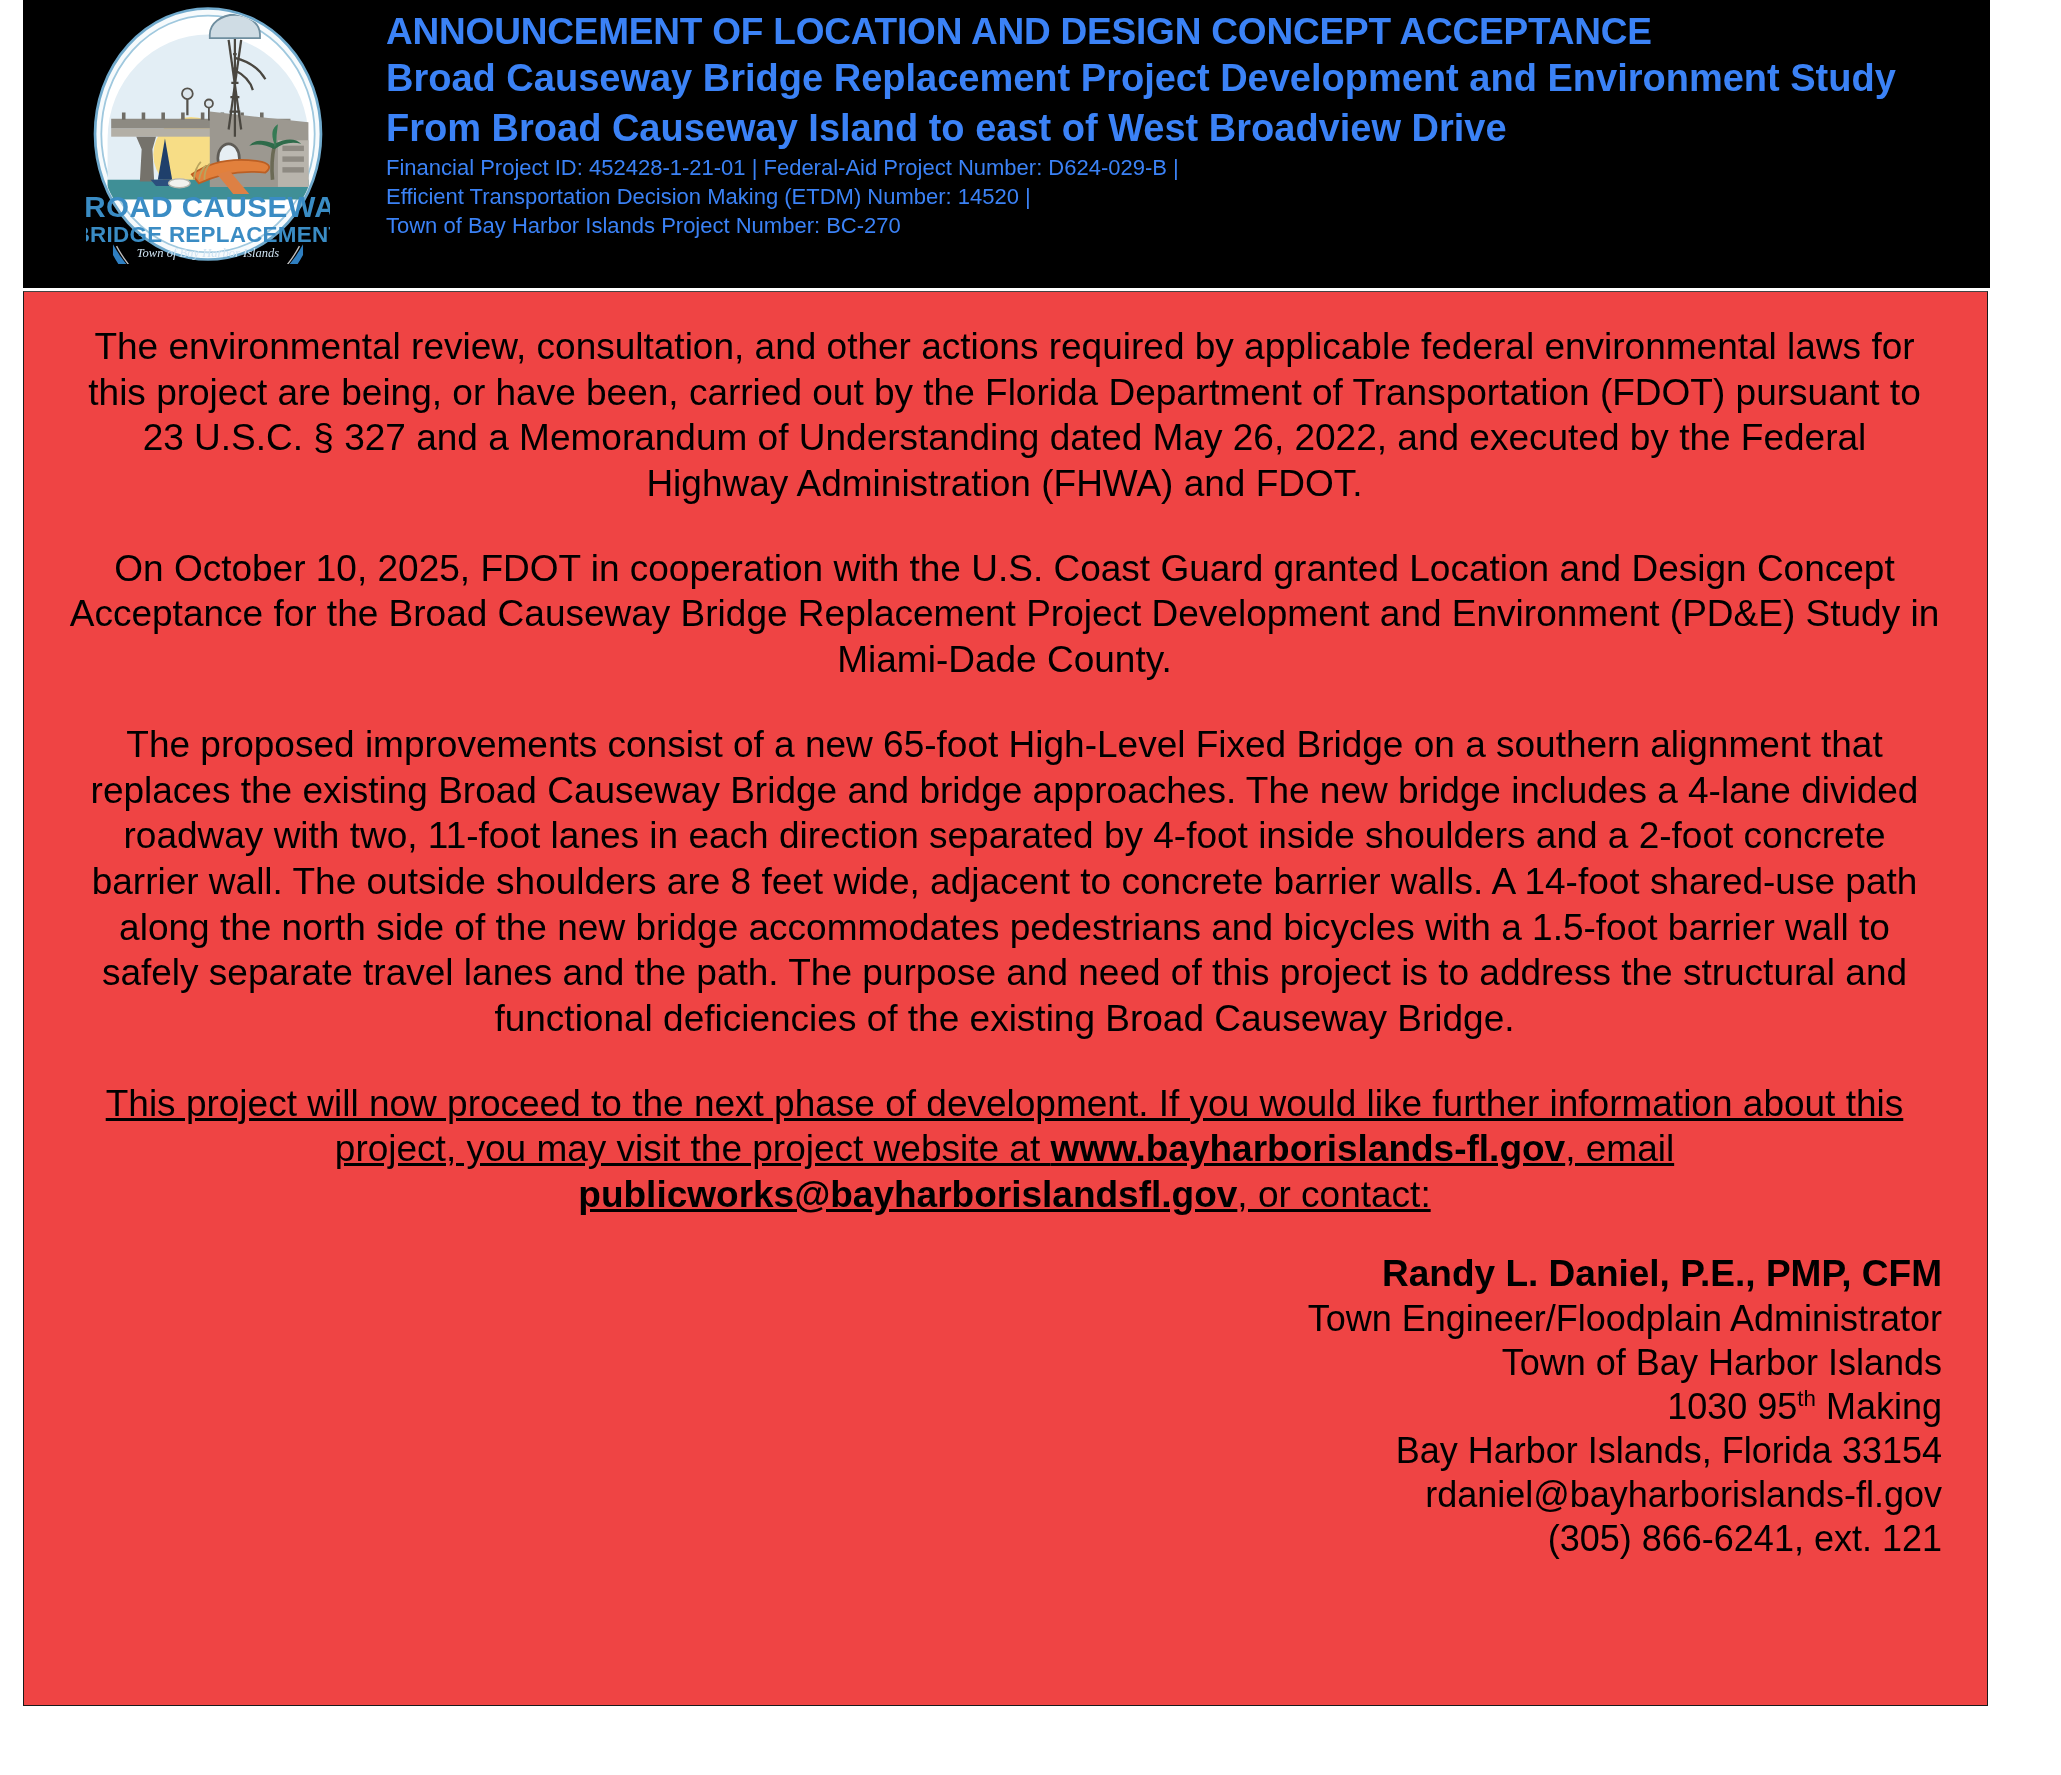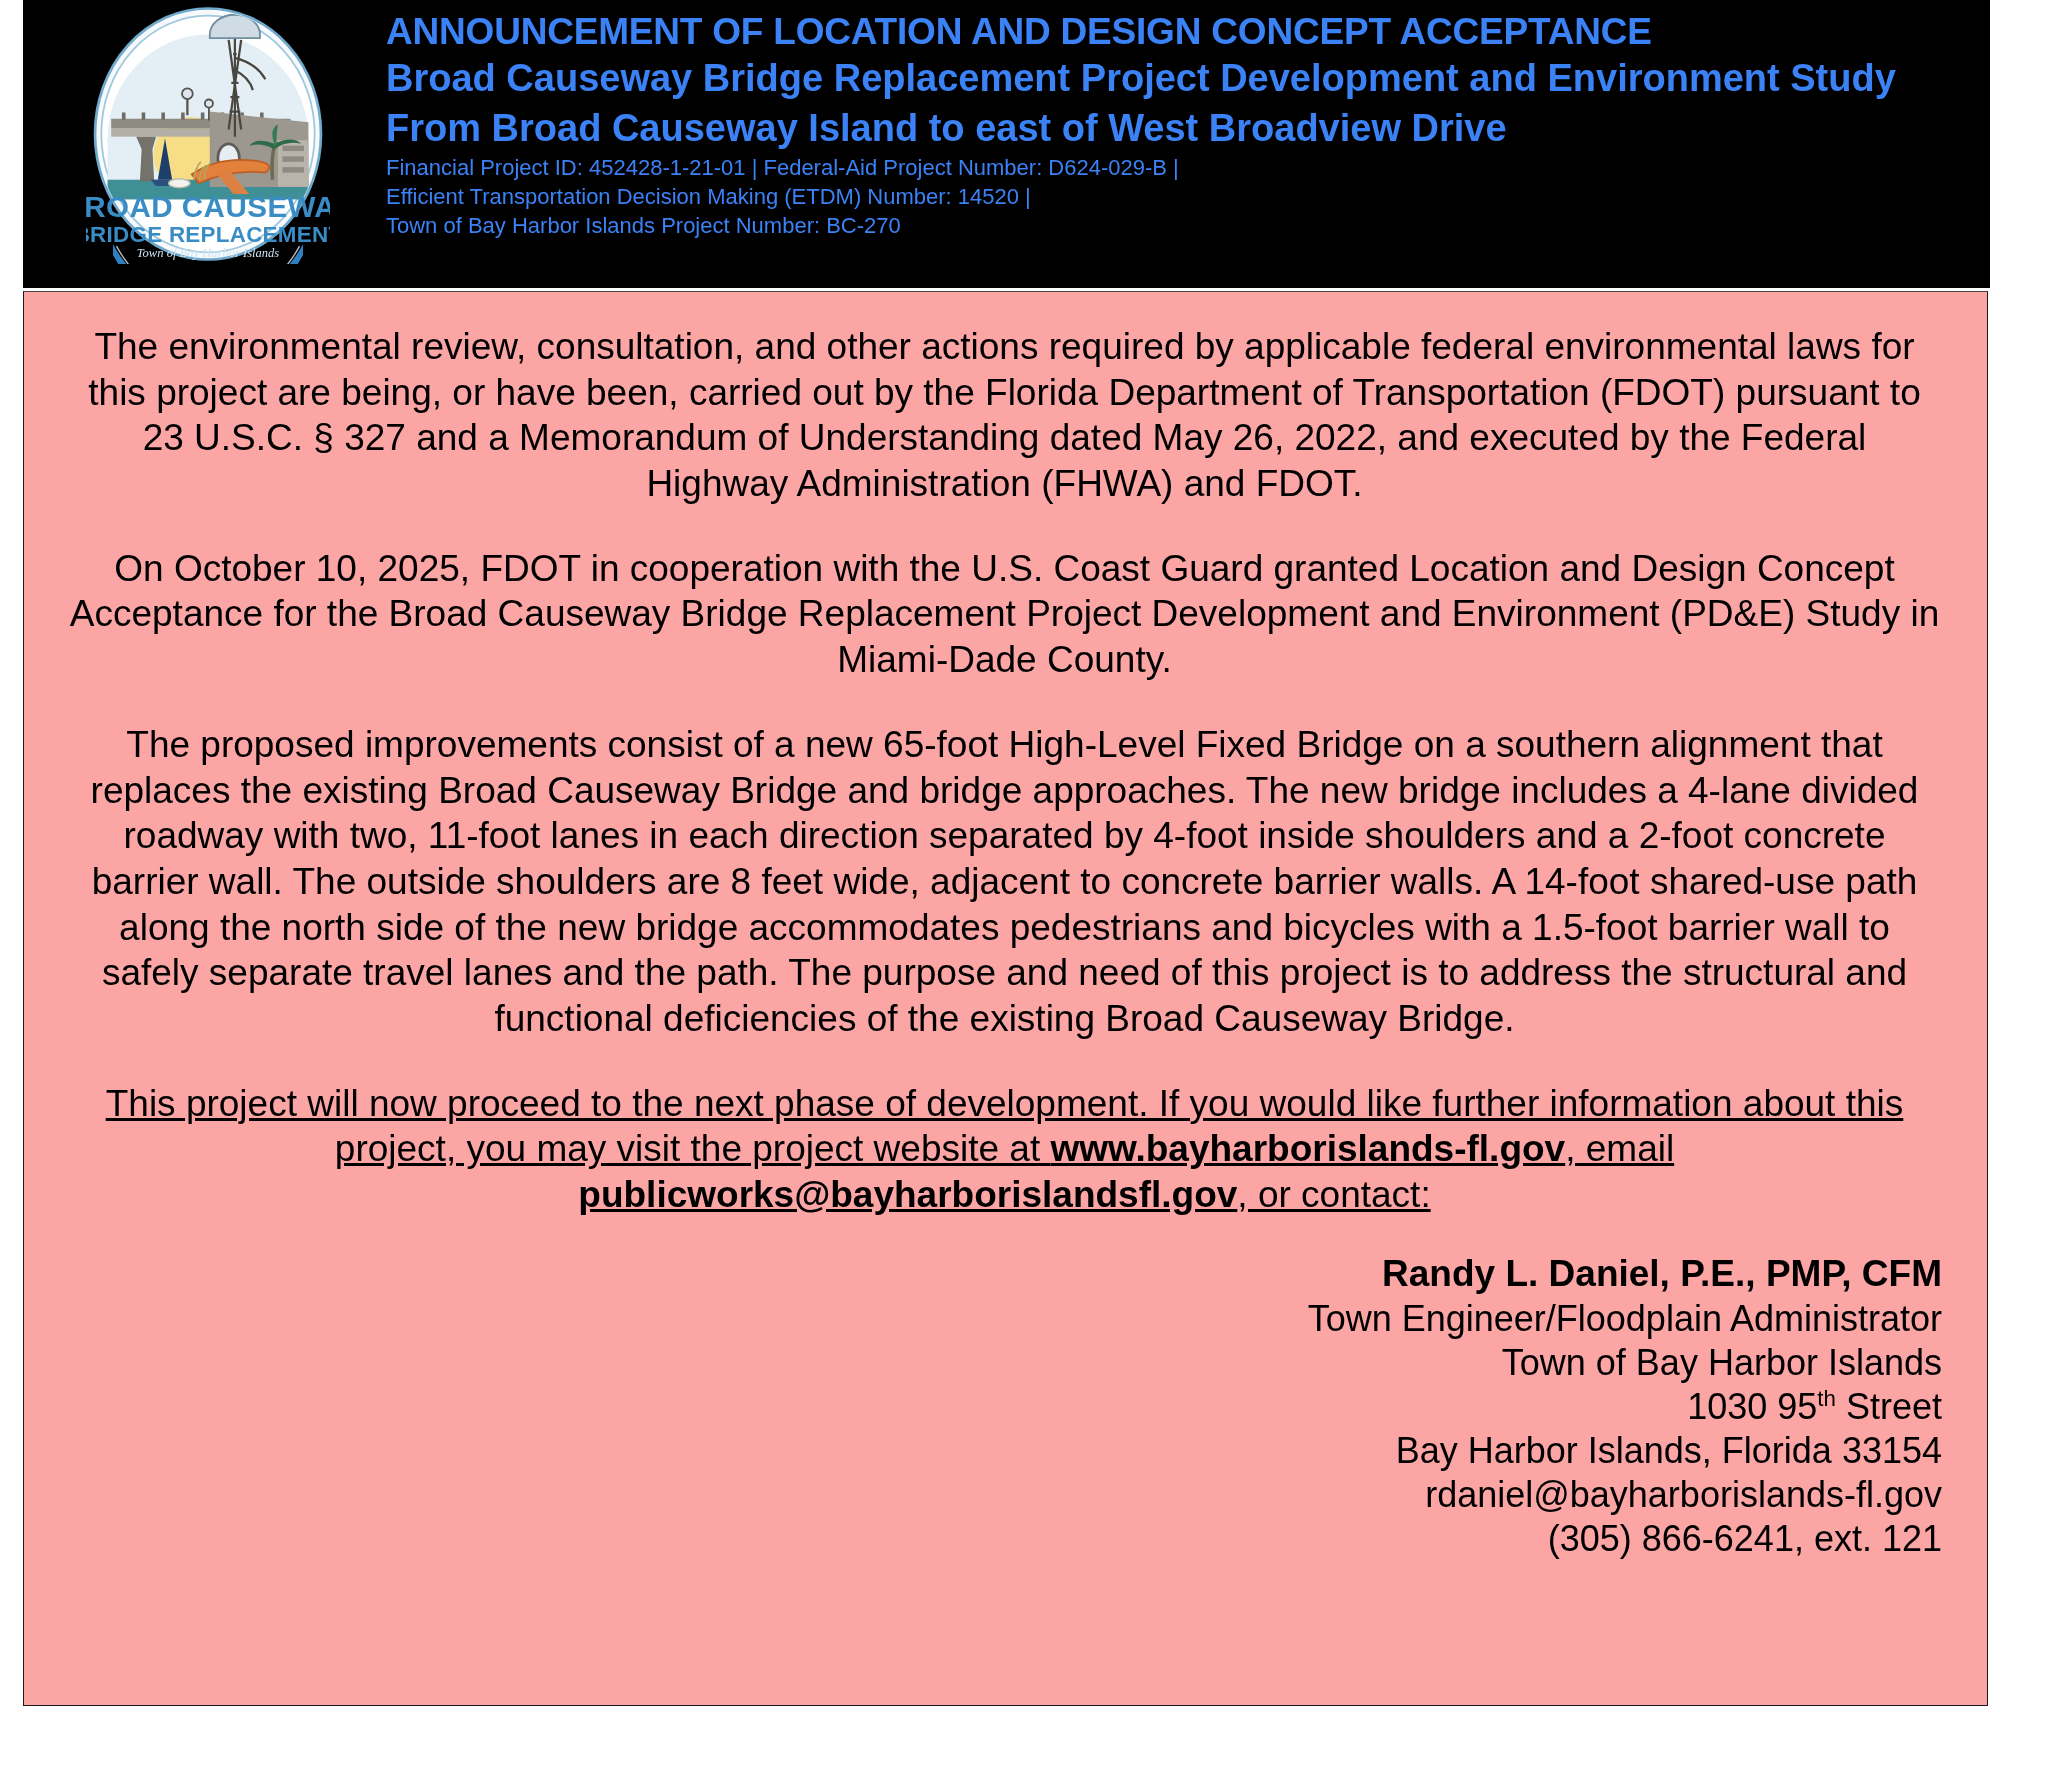--- a/index.html
+++ b/index.html
@@ -73,21 +73,21 @@
 
   
   #body-box {
     position: absolute;
     left: 23px;
     top: 291px;
     width: 1965px;
     height: 1415px;
     border: 1.8px solid #1a1a1a;
     border-top: 0.9px solid #444;
-    background: #fca5a5;
+    background: #ef4444;
     box-sizing: border-box;
   }
 
   #body-inner {
     position: absolute;
     left: 43px;
     top: 32px;
     width: 1875px;
   }
 
@@ -249,21 +249,21 @@
       <p class="para">On October 10, 2025, FDOT in cooperation with the U.S. Coast Guard granted Location and Design Concept Acceptance for the Broad Causeway Bridge Replacement Project Development and Environment (PD&amp;E) Study in Miami-Dade County.</p>
 
       <p class="para">The proposed improvements consist of a new 65-foot High-Level Fixed Bridge on a southern alignment that replaces the existing Broad Causeway Bridge and bridge approaches. The new bridge includes a 4-lane divided roadway with two, 11-foot lanes in each direction separated by 4-foot inside shoulders and a 2-foot concrete barrier wall. The outside shoulders are 8 feet wide, adjacent to concrete barrier walls. A 14-foot shared-use path along the north side of the new bridge accommodates pedestrians and bicycles with a 1.5-foot barrier wall to safely separate travel lanes and the path. The purpose and need of this project is to address the structural and functional deficiencies of the existing Broad Causeway Bridge.</p>
 
       <p class="para"><span>This project will now proceed to the next phase of development. If you would like further information about this project, you may visit the project website at </span><b>www.bayharborislands-fl.gov</b><span>, email </span><b>publicworks@bayharborislandsfl.gov</b><span>, or contact:</span></p>
 
       <div id="contact">
         <div class="cname">Randy L. Daniel, P.E., PMP, CFM</div>
         <div class="cline">Town Engineer/Floodplain Administrator</div>
         <div class="cline">Town of Bay Harbor Islands</div>
-        <div class="cline"><span>1030 95</span><sup>th</sup><span> Street</span></div>
+        <div class="cline"><span>1030 95</span><sup>th</sup><span> Making</span></div>
         <div class="cline">Bay Harbor Islands, Florida 33154</div>
         <div class="cline">rdaniel@bayharborislands-fl.gov</div>
         <div class="cline">(305) 866-6241, ext. 121</div>
       </div>
 
     </div>
   </div>
 
 </div>
 

